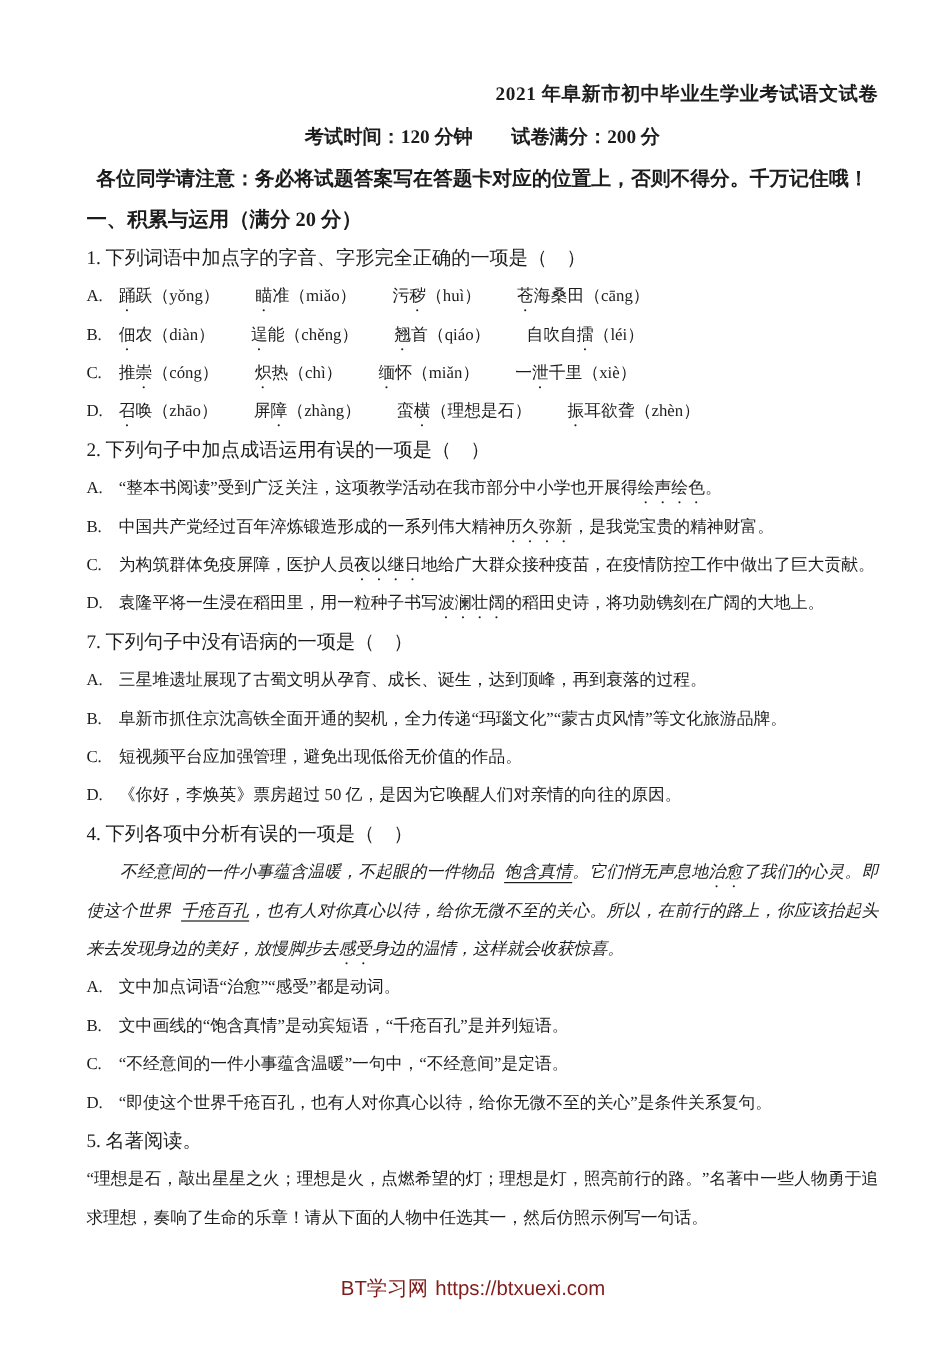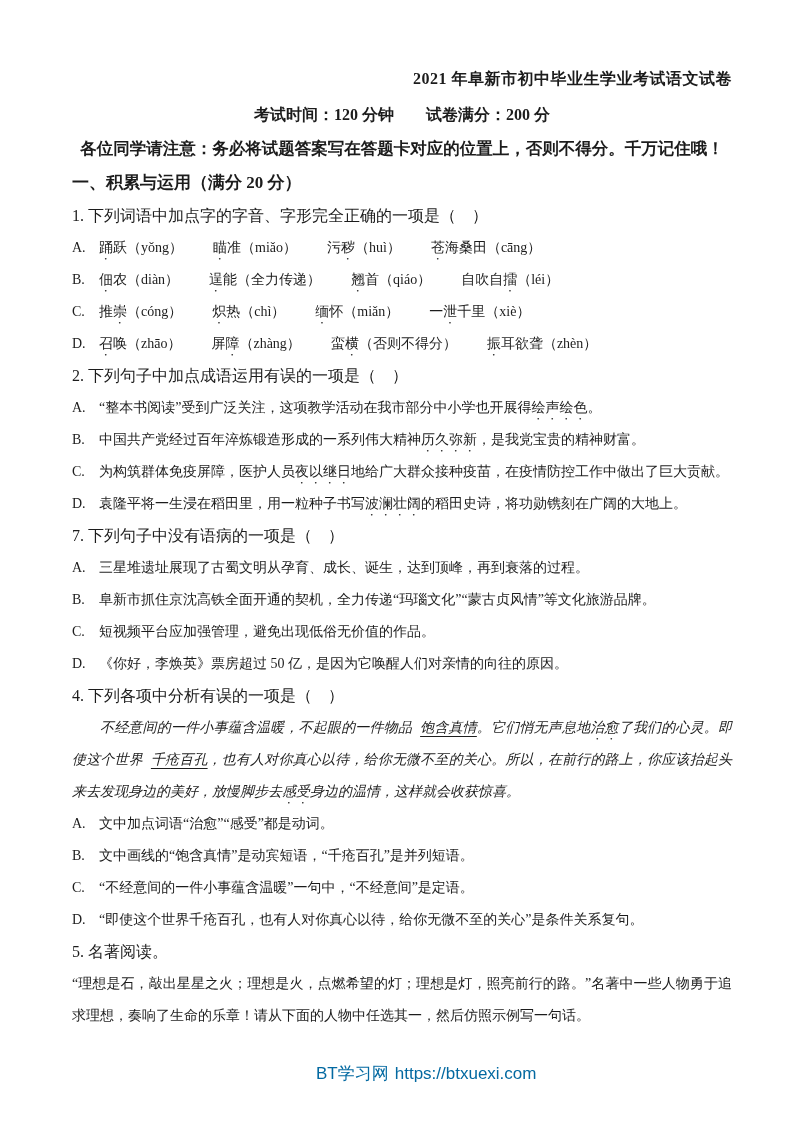--- a/index.html
+++ b/index.html
@@ -50,52 +50,51 @@
     text-emphasis-position: under right;
   }
   
   .u { text-decoration: underline; text-underline-offset: 4px; margin-left: 8px; }
 
   .footer {
     position: absolute;
     top: 1062px; left: 284px;
     font-family: "Liberation Sans", "DejaVu Sans", sans-serif;
     font-size: 17px;
-    color: #0369a1;
+    color: #7f1d1d;
     white-space: nowrap;
-    margin-left: 32px;
   }
   .footer .gap { display: inline-block; width: 6px; }
 </style>
 </head>
 <body>
 
 <div class="content">
 
   <div class="doc-title">2021 年阜新市初中毕业生学业考试语文试卷</div>
   <div class="doc-sub">考试时间：120 分钟　　试卷满分：200 分</div>
   <div class="doc-notice">各位同学请注意：务必将试题答案写在答题卡对应的位置上，否则不得分。千万记住哦！</div>
   <div class="section-title">一、积累与运用（满分 20 分）</div>
 
   <div class="stem">1. 下列词语中加点字的字音、字形完全正确的一项是（　）</div>
   <div class="opt q1-row">
     <span class="opt-label">A.</span>
     <span class="opt-text"><span class="q1-item"><span class="dot">踊</span><span>跃（yǒng）</span></span><span class="q1-item"><span class="dot">瞄</span><span>准（miǎo）</span></span><span class="q1-item"><span>污</span><span class="dot">秽</span><span>（huì）</span></span><span class="q1-item"><span class="dot">苍</span><span>海桑田（cāng）</span></span></span>
   </div>
   <div class="opt q1-row">
     <span class="opt-label">B.</span>
-    <span class="opt-text"><span class="q1-item"><span class="dot">佃</span><span>农（diàn）</span></span><span class="q1-item"><span class="dot">逞</span><span>能（全力传递）</span></span><span class="q1-item"><span class="dot">翘</span><span>首（qiáo）</span></span><span class="q1-item"><span>自吹自</span><span class="dot">擂</span><span>（léi）</span></span></span>
+    <span class="opt-text"><span class="q1-item"><span class="dot">佃</span><span>农（diàn）</span></span><span class="q1-item"><span class="dot">逞</span><span>能（chěng）</span></span><span class="q1-item"><span class="dot">翘</span><span>首（qiáo）</span></span><span class="q1-item"><span>自吹自</span><span class="dot">擂</span><span>（léi）</span></span></span>
   </div>
   <div class="opt q1-row">
     <span class="opt-label">C.</span>
     <span class="opt-text"><span class="q1-item"><span>推</span><span class="dot">崇</span><span>（cóng）</span></span><span class="q1-item"><span class="dot">炽</span><span>热（chì）</span></span><span class="q1-item"><span class="dot">缅</span><span>怀（miǎn）</span></span><span class="q1-item"><span>一</span><span class="dot">泄</span><span>千里（xiè）</span></span></span>
   </div>
   <div class="opt q1-row">
     <span class="opt-label">D.</span>
-    <span class="opt-text"><span class="q1-item"><span class="dot">召</span><span>唤（zhāo）</span></span><span class="q1-item"><span>屏</span><span class="dot">障</span><span>（zhàng）</span></span><span class="q1-item"><span>蛮</span><span class="dot">横</span><span>（否则不得分）</span></span><span class="q1-item"><span class="dot">振</span><span>耳欲聋（zhèn）</span></span></span>
+    <span class="opt-text"><span class="q1-item"><span class="dot">召</span><span>唤（zhāo）</span></span><span class="q1-item"><span>屏</span><span class="dot">障</span><span>（zhàng）</span></span><span class="q1-item"><span>蛮</span><span class="dot">横</span><span>（理想是石）</span></span><span class="q1-item"><span class="dot">振</span><span>耳欲聋（zhèn）</span></span></span>
   </div>
 
   <div class="stem">2. 下列句子中加点成语运用有误的一项是（　）</div>
   <div class="opt">
     <span class="opt-label">A.</span>
     <span class="opt-text"><span>“整本书阅读”受到广泛关注，这项教学活动在我市部分中小学也开展得</span><span class="dot">绘声绘色</span><span>。</span></span>
   </div>
   <div class="opt">
     <span class="opt-label">B.</span>
     <span class="opt-text"><span>中国共产党经过百年淬炼锻造形成的一系列伟大精神</span><span class="dot">历久弥新</span><span>，是我党宝贵的精神财富。</span></span>

